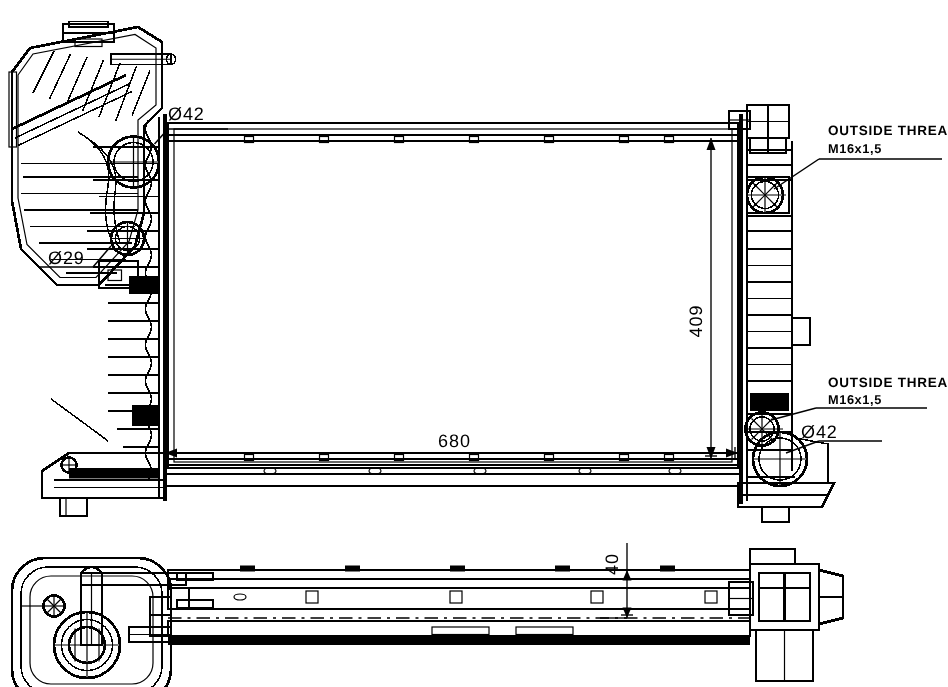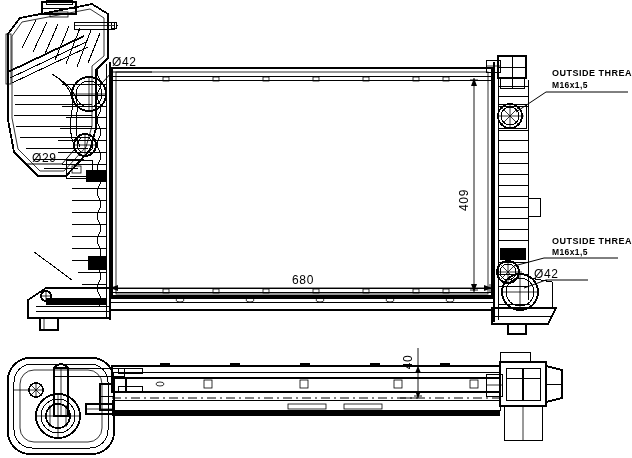--- a/index.html
+++ b/index.html
@@ -9,21 +9,21 @@
   }
   body {
     width: 632px;
     height: 458px;
     position: relative;
     overflow: hidden;
     font-family: "Liberation Sans", sans-serif;
   }
   #drawing-root {
     position: absolute;
-    left: 0; top: 0;
+    left: 0; top: 14px;
     width: 632px;
     height: 322px;
     text-align: center;
   }
   svg.drawing {
     display: block;
     width: 632px;
     height: 458px;
     background: #ffffff;
   }

